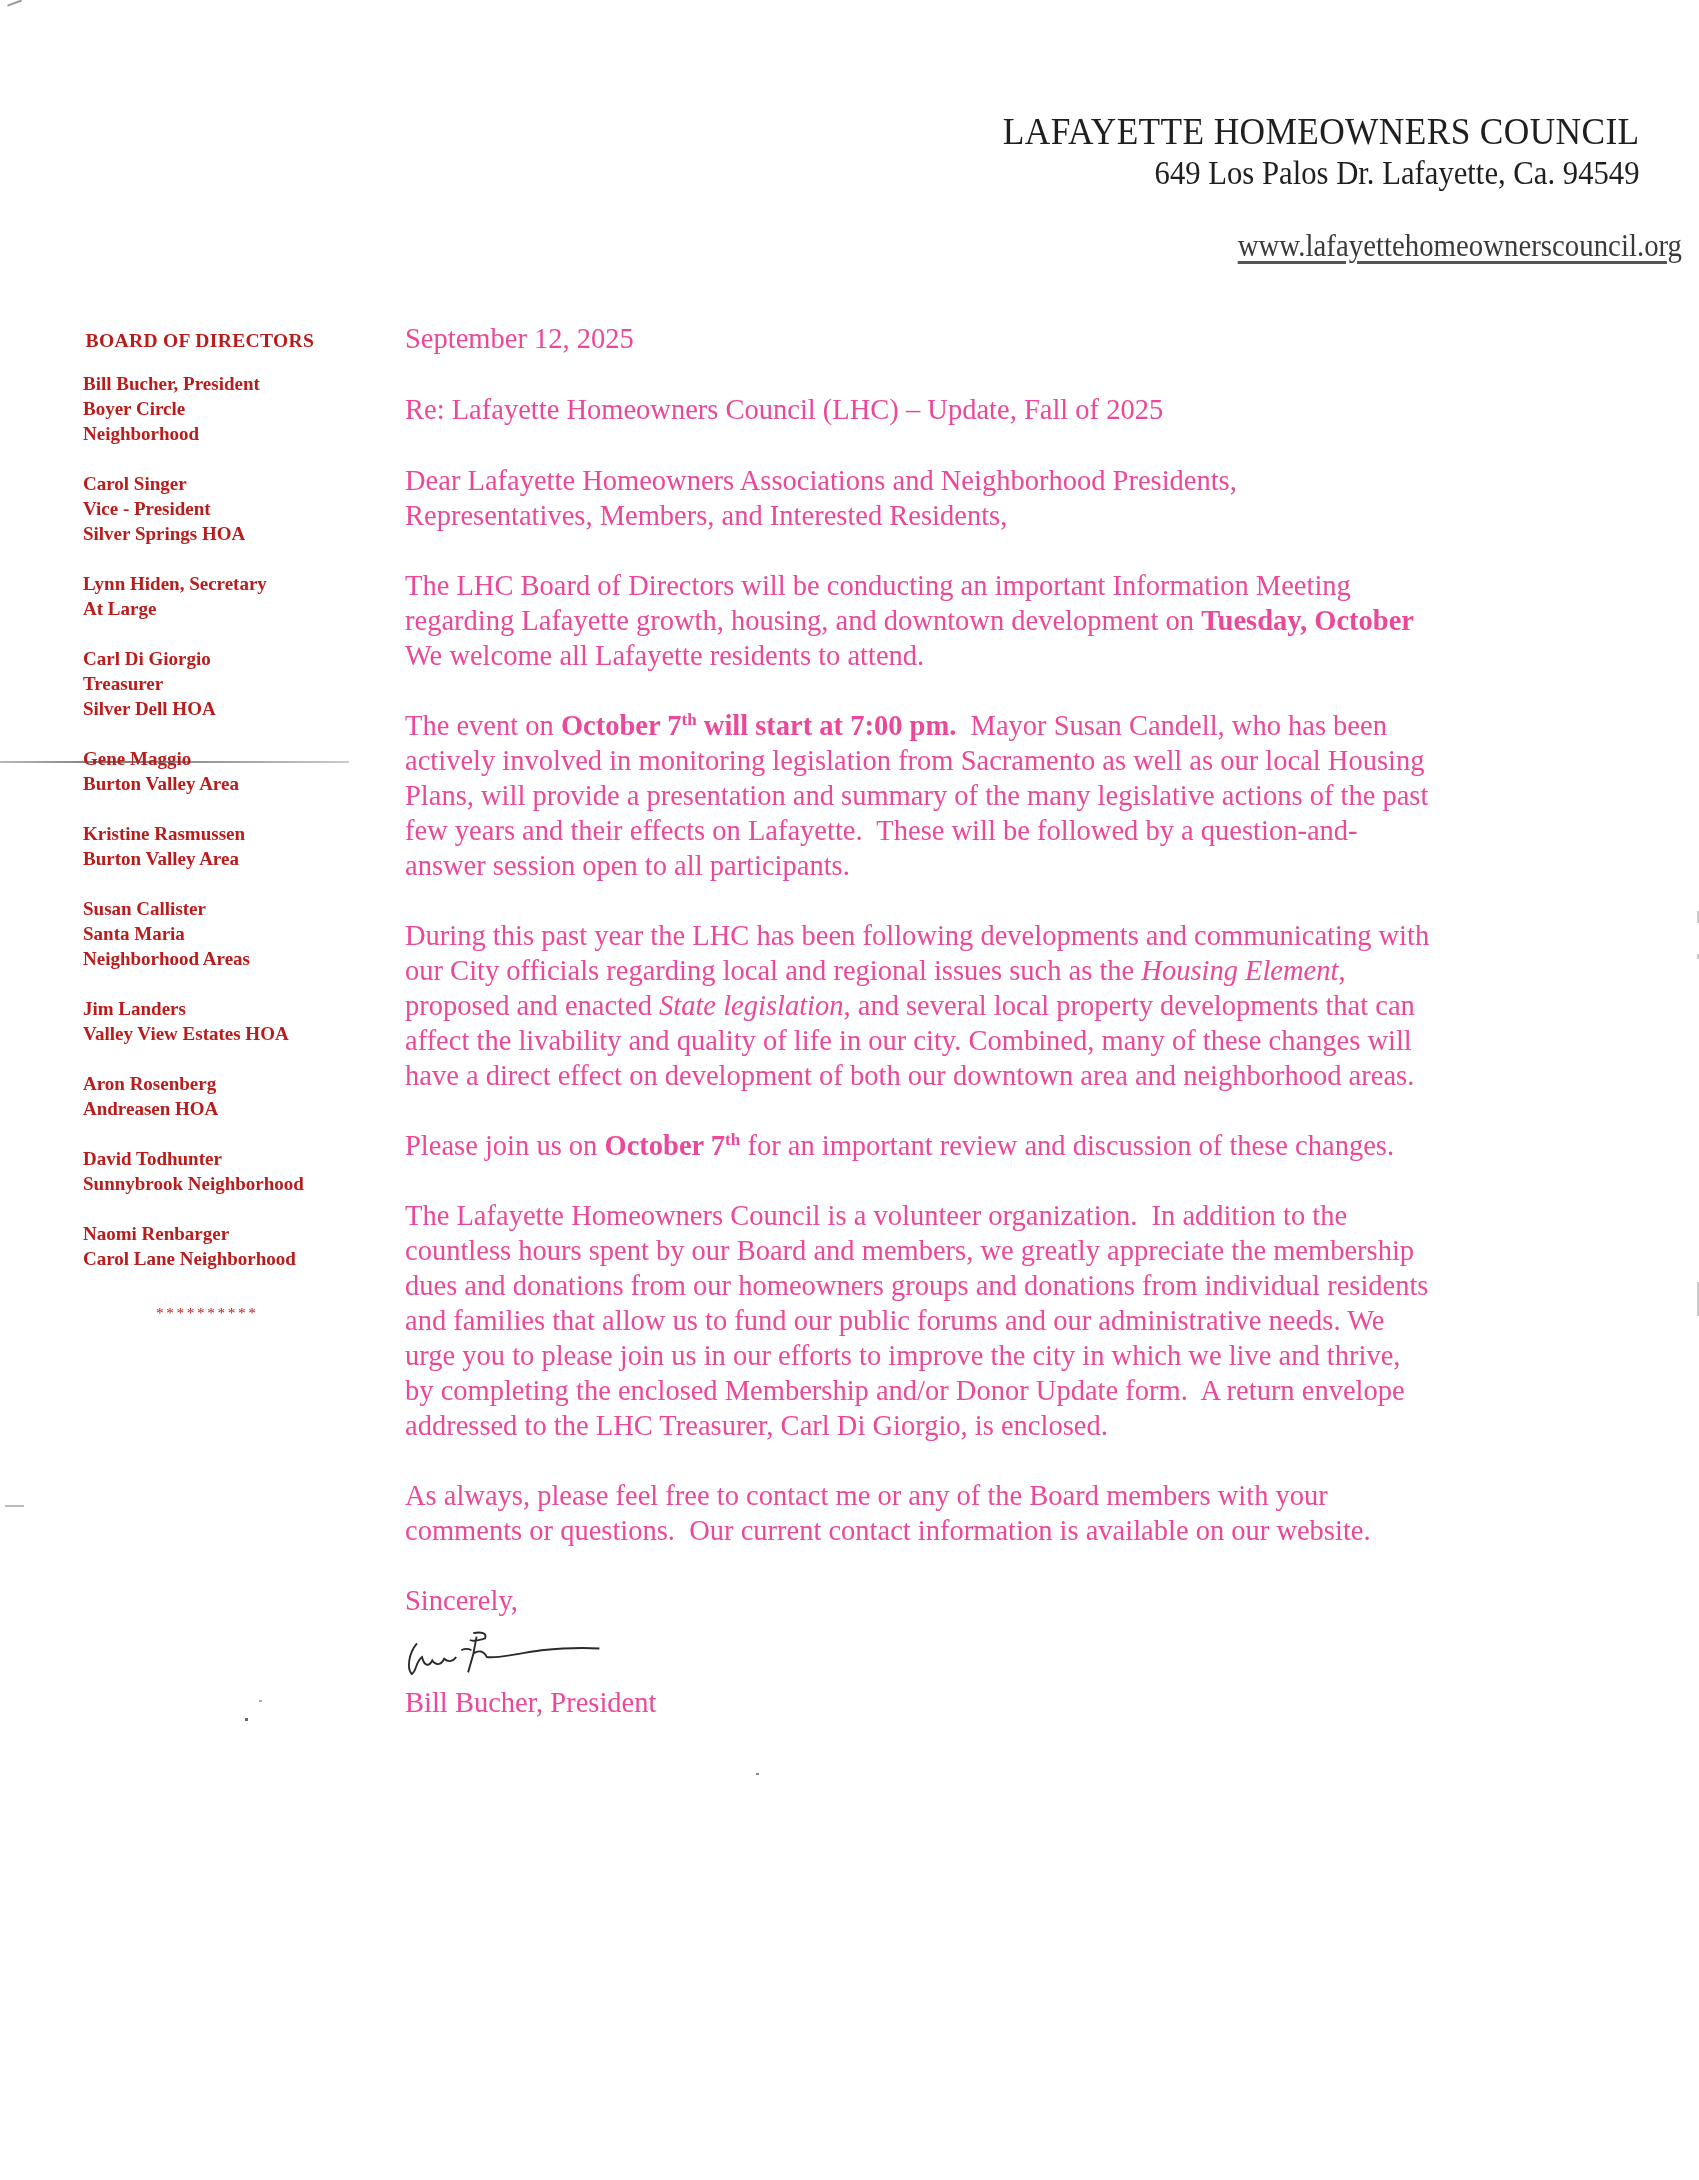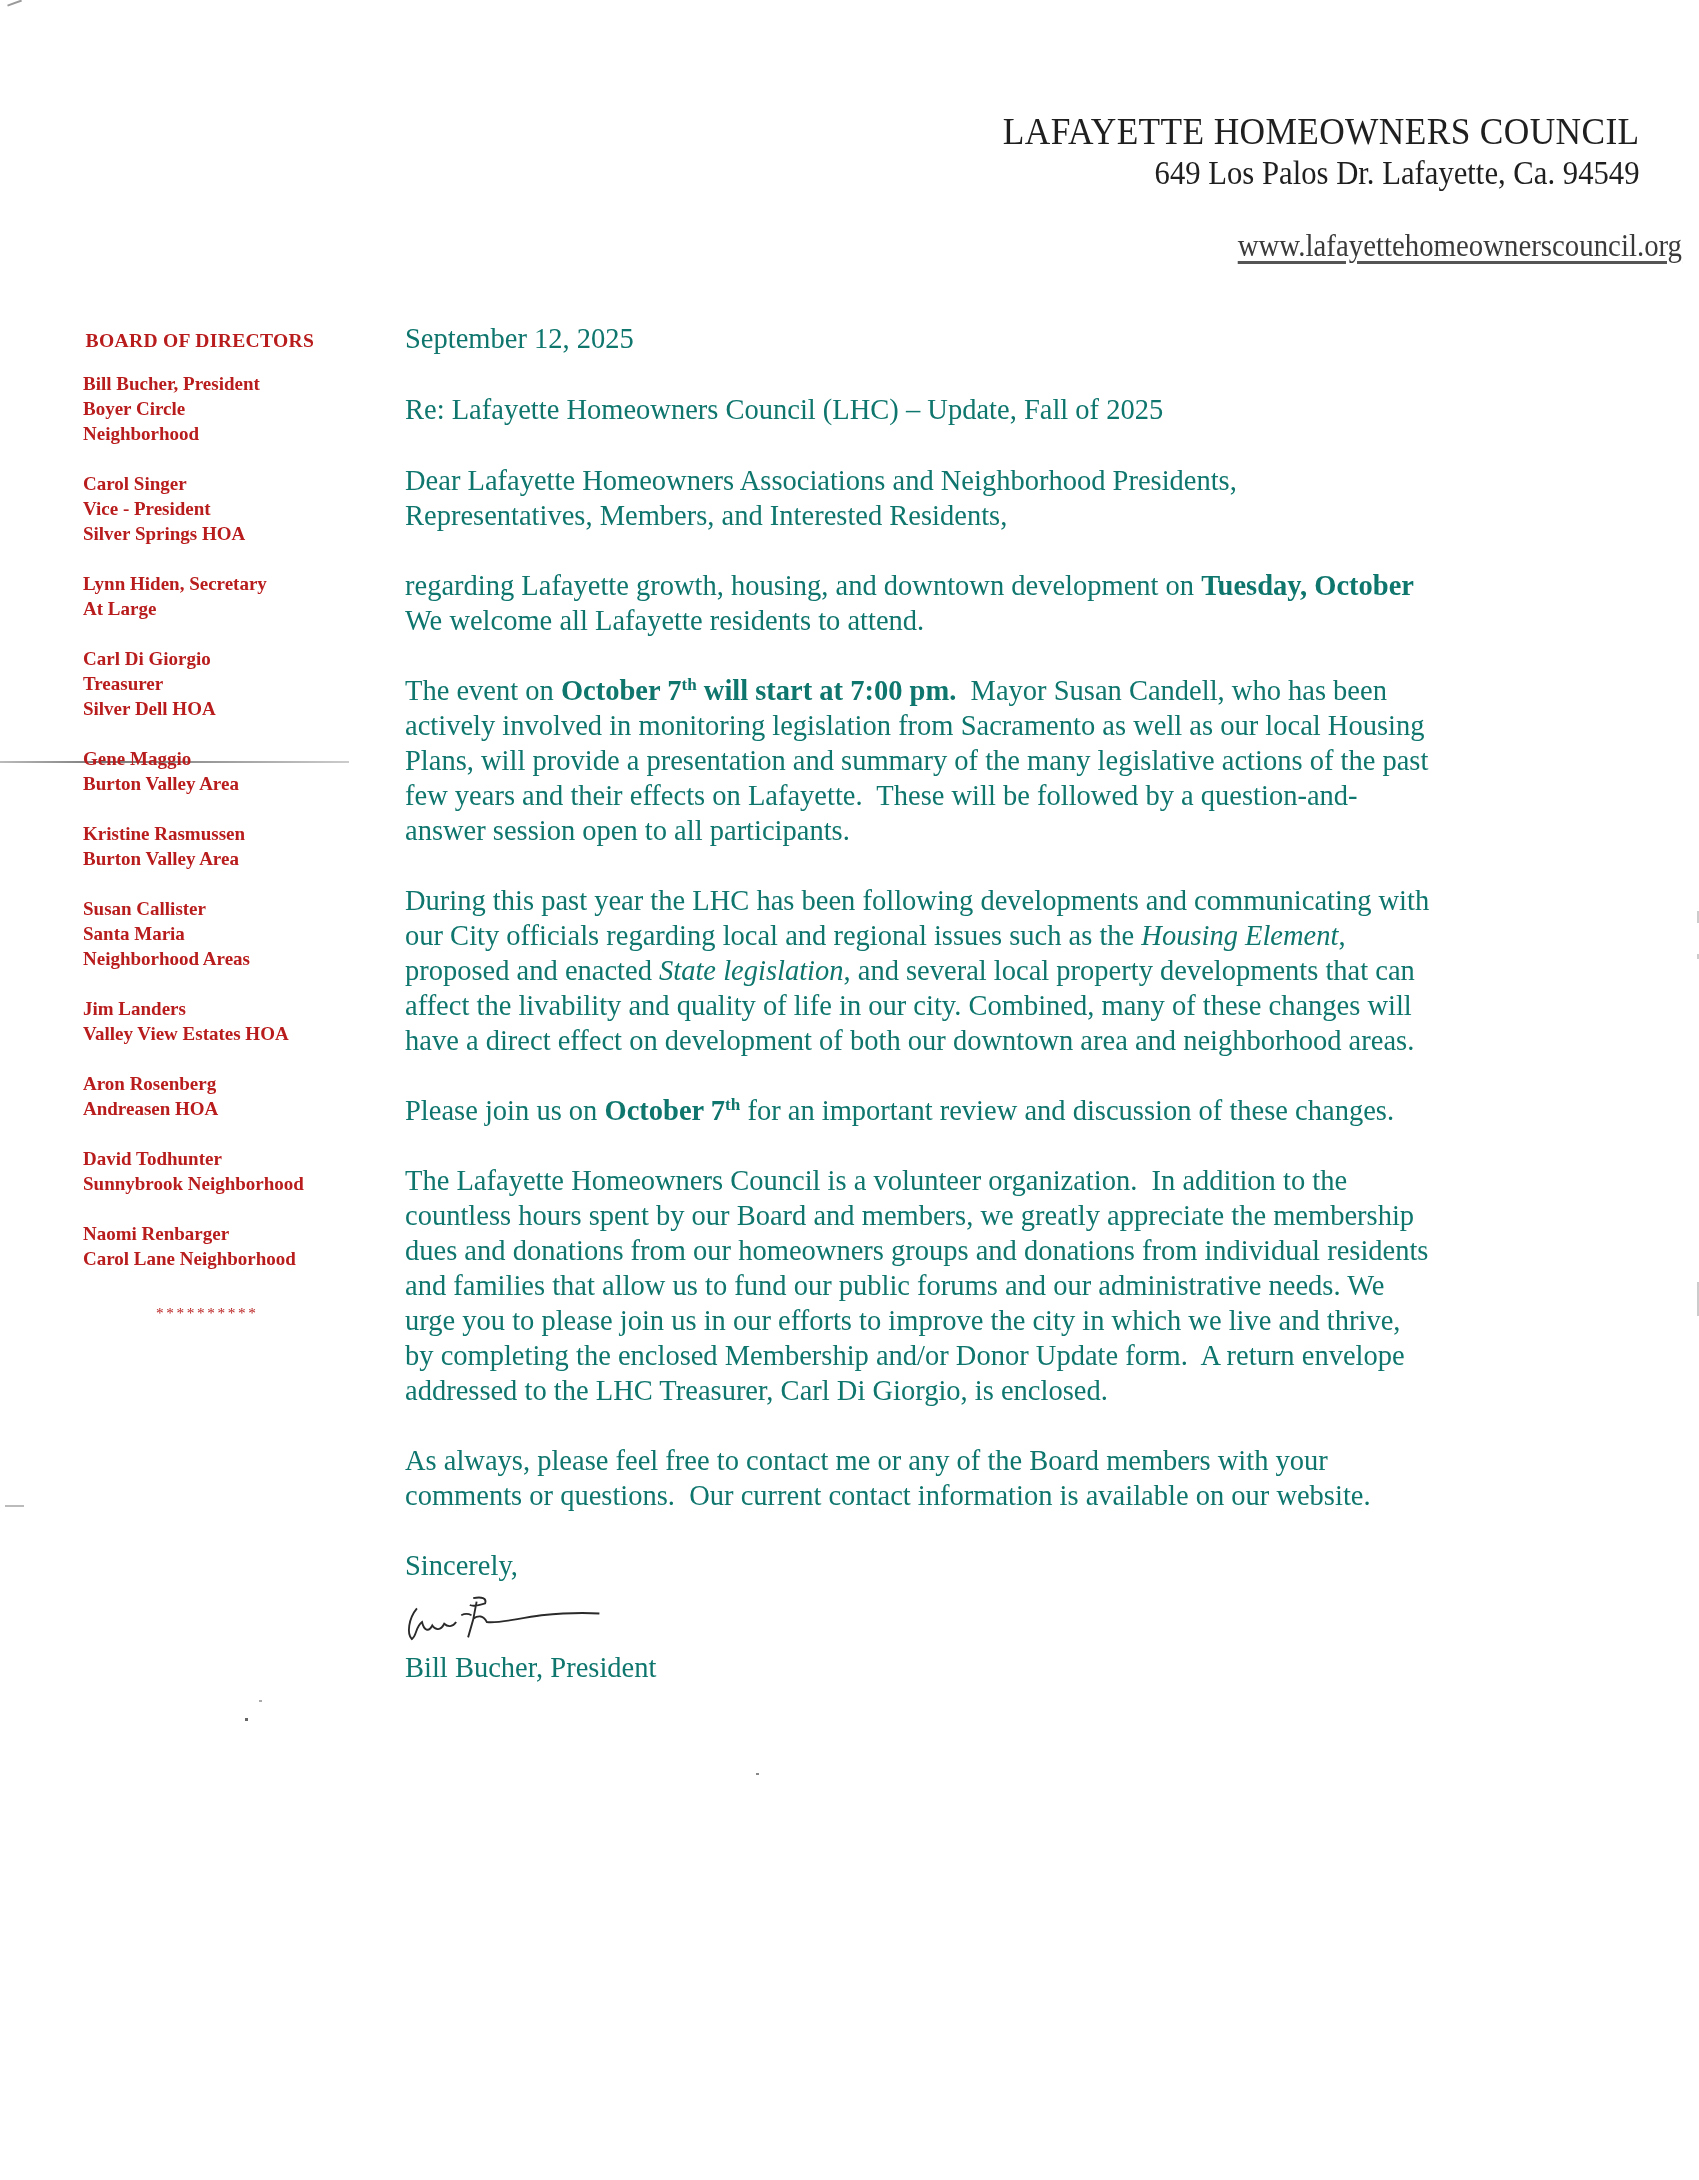--- a/index.html
+++ b/index.html
@@ -31,21 +31,21 @@
   .sidebar-heading { margin: 0 0 18px 2.6px; font-size: 19.6px; letter-spacing: 0.3px; }
   .member { margin: 0 0 25px 0; }
   .member-line { display: block; white-space: nowrap; }
   .member:nth-child(5) { margin-top: 0; }
   .stars {
     margin-top: 29px; padding-left: 73px; font-size: 15.3px; letter-spacing: 2.6px; font-weight: normal;
   }
 
   .main {
     position: absolute; left: 405px; top: 321px; width: 1124px;
-    font-size: 28.5px; line-height: 35px; color: #0f766e;
+    font-size: 28.5px; line-height: 35px; color: #ec4899;
   }
   .main p { margin: 0; }
   .main .line { display: block; white-space: nowrap; }
   .date { margin-bottom: 36px !important; }
   .re { margin-bottom: 36px !important; }
   .salutation { margin-bottom: 35px !important; }
   .para { margin-bottom: 35px !important; }
   sup { font-size: 60%; line-height: 0; vertical-align: super; font-weight: bold; }
   em { font-style: italic; font-family: Liberation Serif, serif; }
   b { font-weight: bold; }
@@ -137,20 +137,21 @@
 <main class="main">
   <p class="date">September 12, 2025</p>
   <p class="re">Re:  Lafayette Homeowners Council (LHC) – Update, Fall of 2025</p>
 
   <p class="salutation">
     <span class="line">Dear Lafayette Homeowners Associations and Neighborhood Presidents,</span>
     <span class="line">Representatives, Members, and Interested Residents,</span>
   </p>
 
   <p class="para">
+    <span class="line">The LHC Board of Directors will be conducting an important Information Meeting</span>
     <span class="line"><span>regarding Lafayette growth, housing, and downtown development on </span><b>Tuesday, October</b></span>
     <span class="line">We welcome all Lafayette residents to attend.</span>
   </p>
 
   <p class="para">
     <span class="line"><span style="white-space:pre">The event on </span><b>October 7</b><sup>th</sup><b style="white-space:pre"> will start at 7:00 pm.</b><span style="white-space:pre">  Mayor Susan Candell, who has been</span></span>
     <span class="line">actively involved in monitoring legislation from Sacramento as well as our local Housing</span>
     <span class="line">Plans, will provide a presentation and summary of the many legislative actions of the past</span>
     <span class="line" style="white-space:pre">few years and their effects on Lafayette.  These will be followed by a question-and-</span>
     <span class="line">answer session open to all participants.</span>

